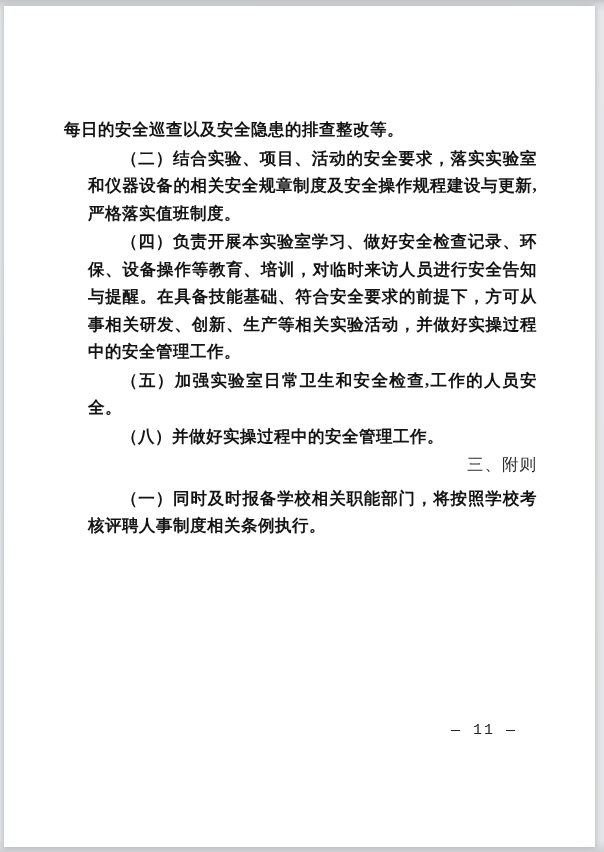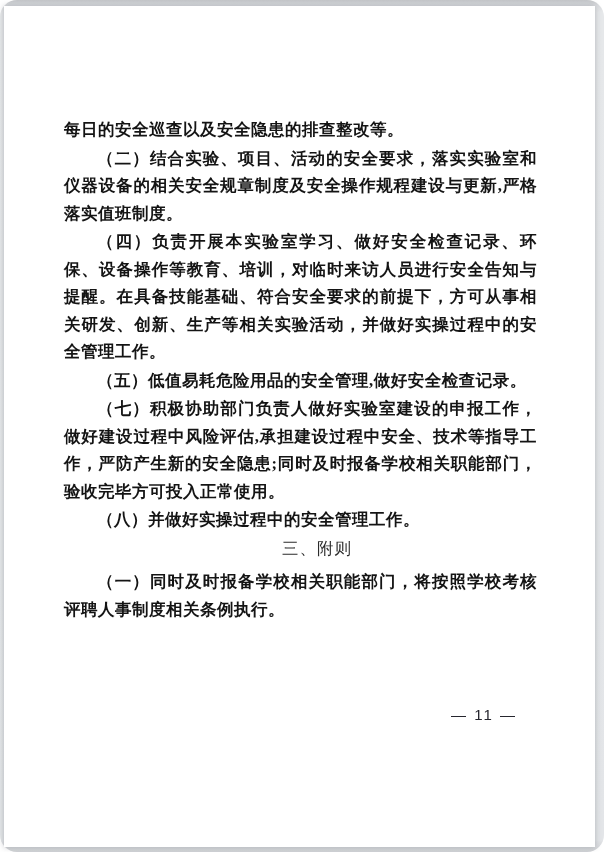--- a/index.html
+++ b/index.html
@@ -5,21 +5,20 @@
   html, body { margin: 0; padding: 0; }
   body {
     width: 604px; height: 852px;
     font-family: "Liberation Serif", serif;
     overflow: hidden;
   }
   .scan {
     position: relative;
     width: 604px; height: 852px;
     background: linear-gradient(180deg, #c3c5c8 0px, #d9dbde 5px, #e6e8ea 12px, #e3e5e8 840px, #cfd1d4 852px);
-    border-radius: 17px;
   }
   .page {
     position: absolute;
     left: 4px; top: 6px; right: 9px; bottom: 5px;
     background: #ffffff;
     box-shadow: 0 0 6px rgba(95, 100, 108, 0.38);
   }
   .content {
     position: absolute;
     left: 60px; right: 58px; top: 110px;
@@ -27,49 +26,48 @@
   .para {
     margin: 0 0 1px 0;
     font-size: 16.5px;
     line-height: 27.5px;
     font-weight: bold;
     color: var(--text-color, #141414);
     text-align: justify;
     letter-spacing: 0.5px;
     font-family: "Liberation Serif", "DejaVu Serif", serif;
   }
-  .para.indent { text-indent: 2em; }
+  .para.indent { text-indent: 2em; margin-left: 24px; }
   .para.section-heading {
     font-weight: normal;
     font-family: "Liberation Sans", "DejaVu Sans", sans-serif;
     color: #2b2b2b;
-    text-align: center;
+    text-align: right;
     letter-spacing: 1px;
   }
   .para.space-before { margin-top: 6px; }
   .page-number {
     position: absolute;
-    left: 447px; top: 700px;
+    left: 447px; top: 716px;
     font-size: 15px;
     letter-spacing: 2px;
     color: var(--page-number-color, #26262e);
-    font-family: Liberation Sans, sans-serif;
+    font-family: Liberation Mono, monospace;
     white-space: pre;
   }
 </style>
 </head>
 <body style="--text-color: #141414; --page-number-color: #26262e;">
 
 <div class="scan">
   <div class="page">
     <div class="content" id="doc-body">
         <p class="para">每日的安全巡查以及安全隐患的排查整改等。</p>
         <p class="para indent">（二）结合实验、项目、活动的安全要求，落实实验室和仪器设备的相关安全规章制度及安全操作规程建设与更新,严格落实值班制度。</p>
         <p class="para indent">（四）负责开展本实验室学习、做好安全检查记录、环保、设备操作等教育、培训，对临时来访人员进行安全告知与提醒。在具备技能基础、符合安全要求的前提下，方可从事相关研发、创新、生产等相关实验活动，并做好实操过程中的安全管理工作。</p>
-        <p class="para indent">（五）低值易耗危险用品的安全管理,做好安全检查记录。</p>
-        <p class="para indent">（七）积极协助部门负责人做好实验室建设的申报工作，做好建设过程中风险评估,承担建设过程中安全、技术等指导工作，严防产生新的安全隐患;同时及时报备学校相关职能部门，验收完毕方可投入正常使用。</p>
+        <p class="para indent">（五）加强实验室日常卫生和安全检查,工作的人员安全。</p>
         <p class="para indent">（八）并做好实操过程中的安全管理工作。</p>
         <p class="para indent section-heading">三、附则</p>
         <p class="para indent space-before">（一）同时及时报备学校相关职能部门，将按照学校考核评聘人事制度相关条例执行。</p>
       </div>
     <div class="page-number">— 11 —</div>
   </div>
 </div>
 
 </body></html>

